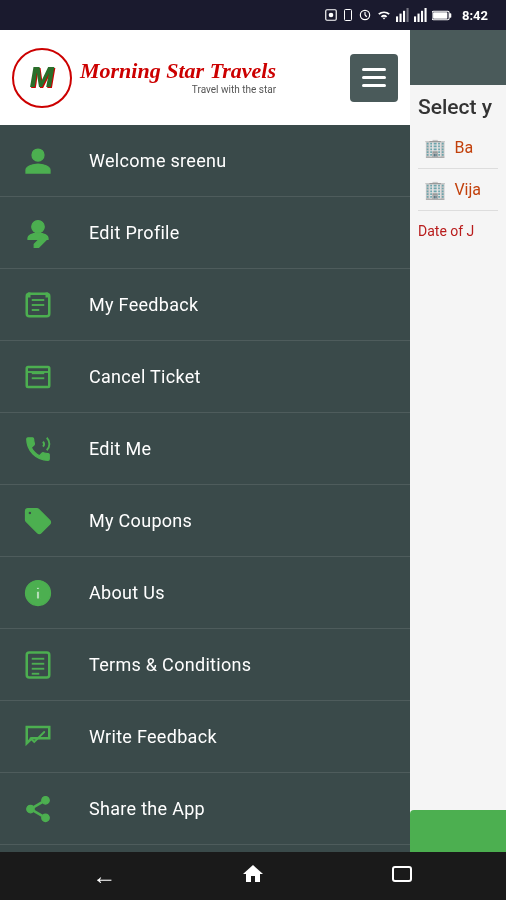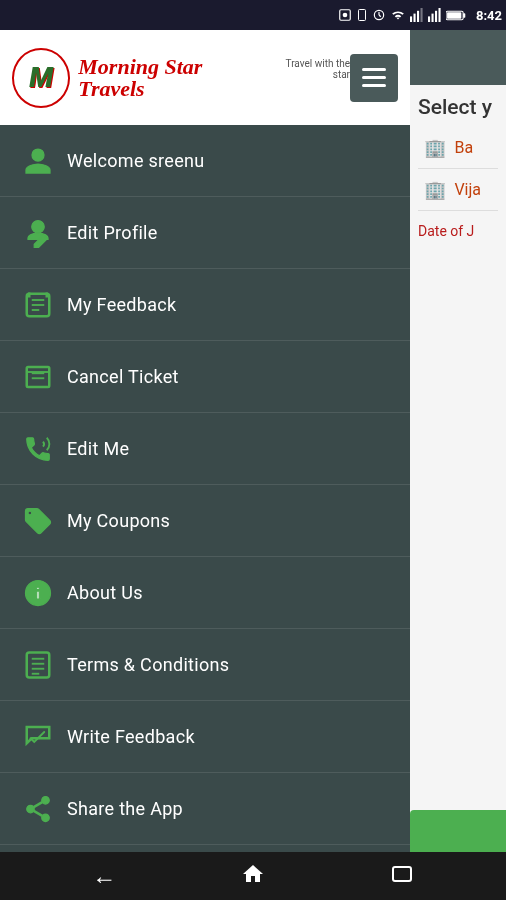--- a/index.html
+++ b/index.html
@@ -13,21 +13,21 @@
     }
 
     
     .status-bar {
       width: 506px;
       height: 30px;
       background: #1a1a2e;
       display: flex;
       align-items: center;
       justify-content: flex-end;
-      padding: 0 4px;
+      padding: 0 18px;
       gap: 4px;
     }
     .status-bar-icons {
       display: flex;
       align-items: center;
       gap: 4px;
       color: white;
       font-size: 11px;
     }
     .status-time {
@@ -88,21 +88,21 @@
     .logo-m {
       font-size: 28px;
       font-weight: 900;
       color: #2a6e2a;
       font-style: italic;
       text-shadow: 1px 1px 0 #cc0000;
     }
 
     .logo-text-area {
       display: flex;
-      flex-direction: row;
+      flex-direction: column;
     }
 
     .logo-title {
       font-family: Georgia, serif;
       font-size: 22px;
       font-weight: bold;
       color: #cc0000;
       line-height: 1;
       font-style: italic;
     }
@@ -148,21 +148,21 @@
     }
 
     .menu-item {
       display: flex;
       align-items: center;
       width: 100%;
       height: 72px;
       padding: 0 20px;
       border-bottom: 1px solid rgba(255,255,255,0.1);
       cursor: pointer;
-      gap: 11px;
+      gap: 33px;
       color: white;
       text-decoration: none;
     }
 
     .menu-icon {
       width: 36px;
       height: 36px;
       display: flex;
       align-items: center;
       justify-content: center;

